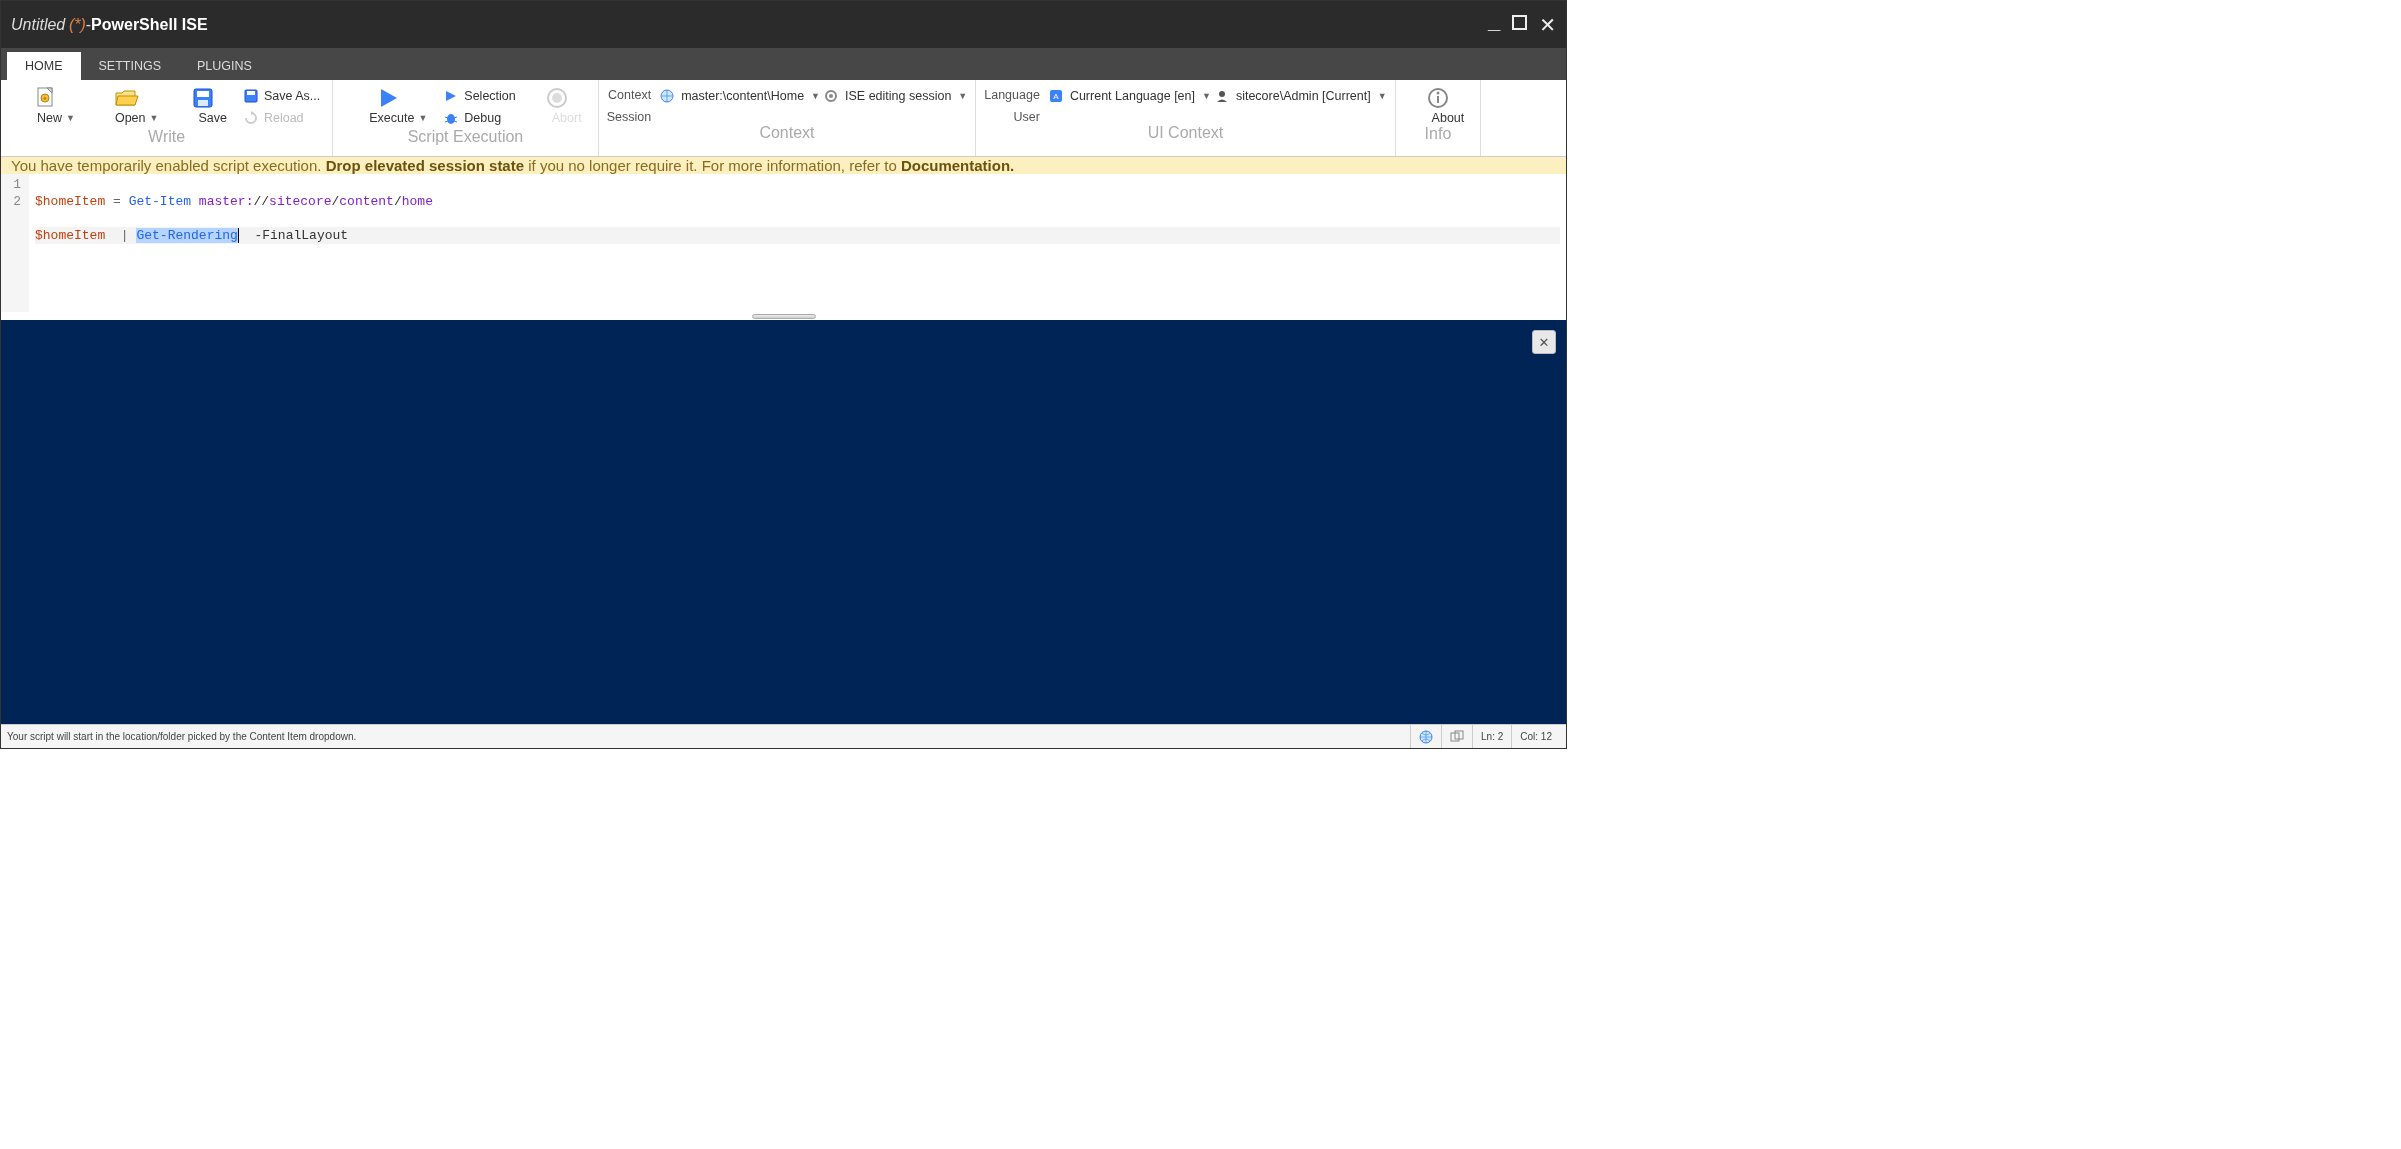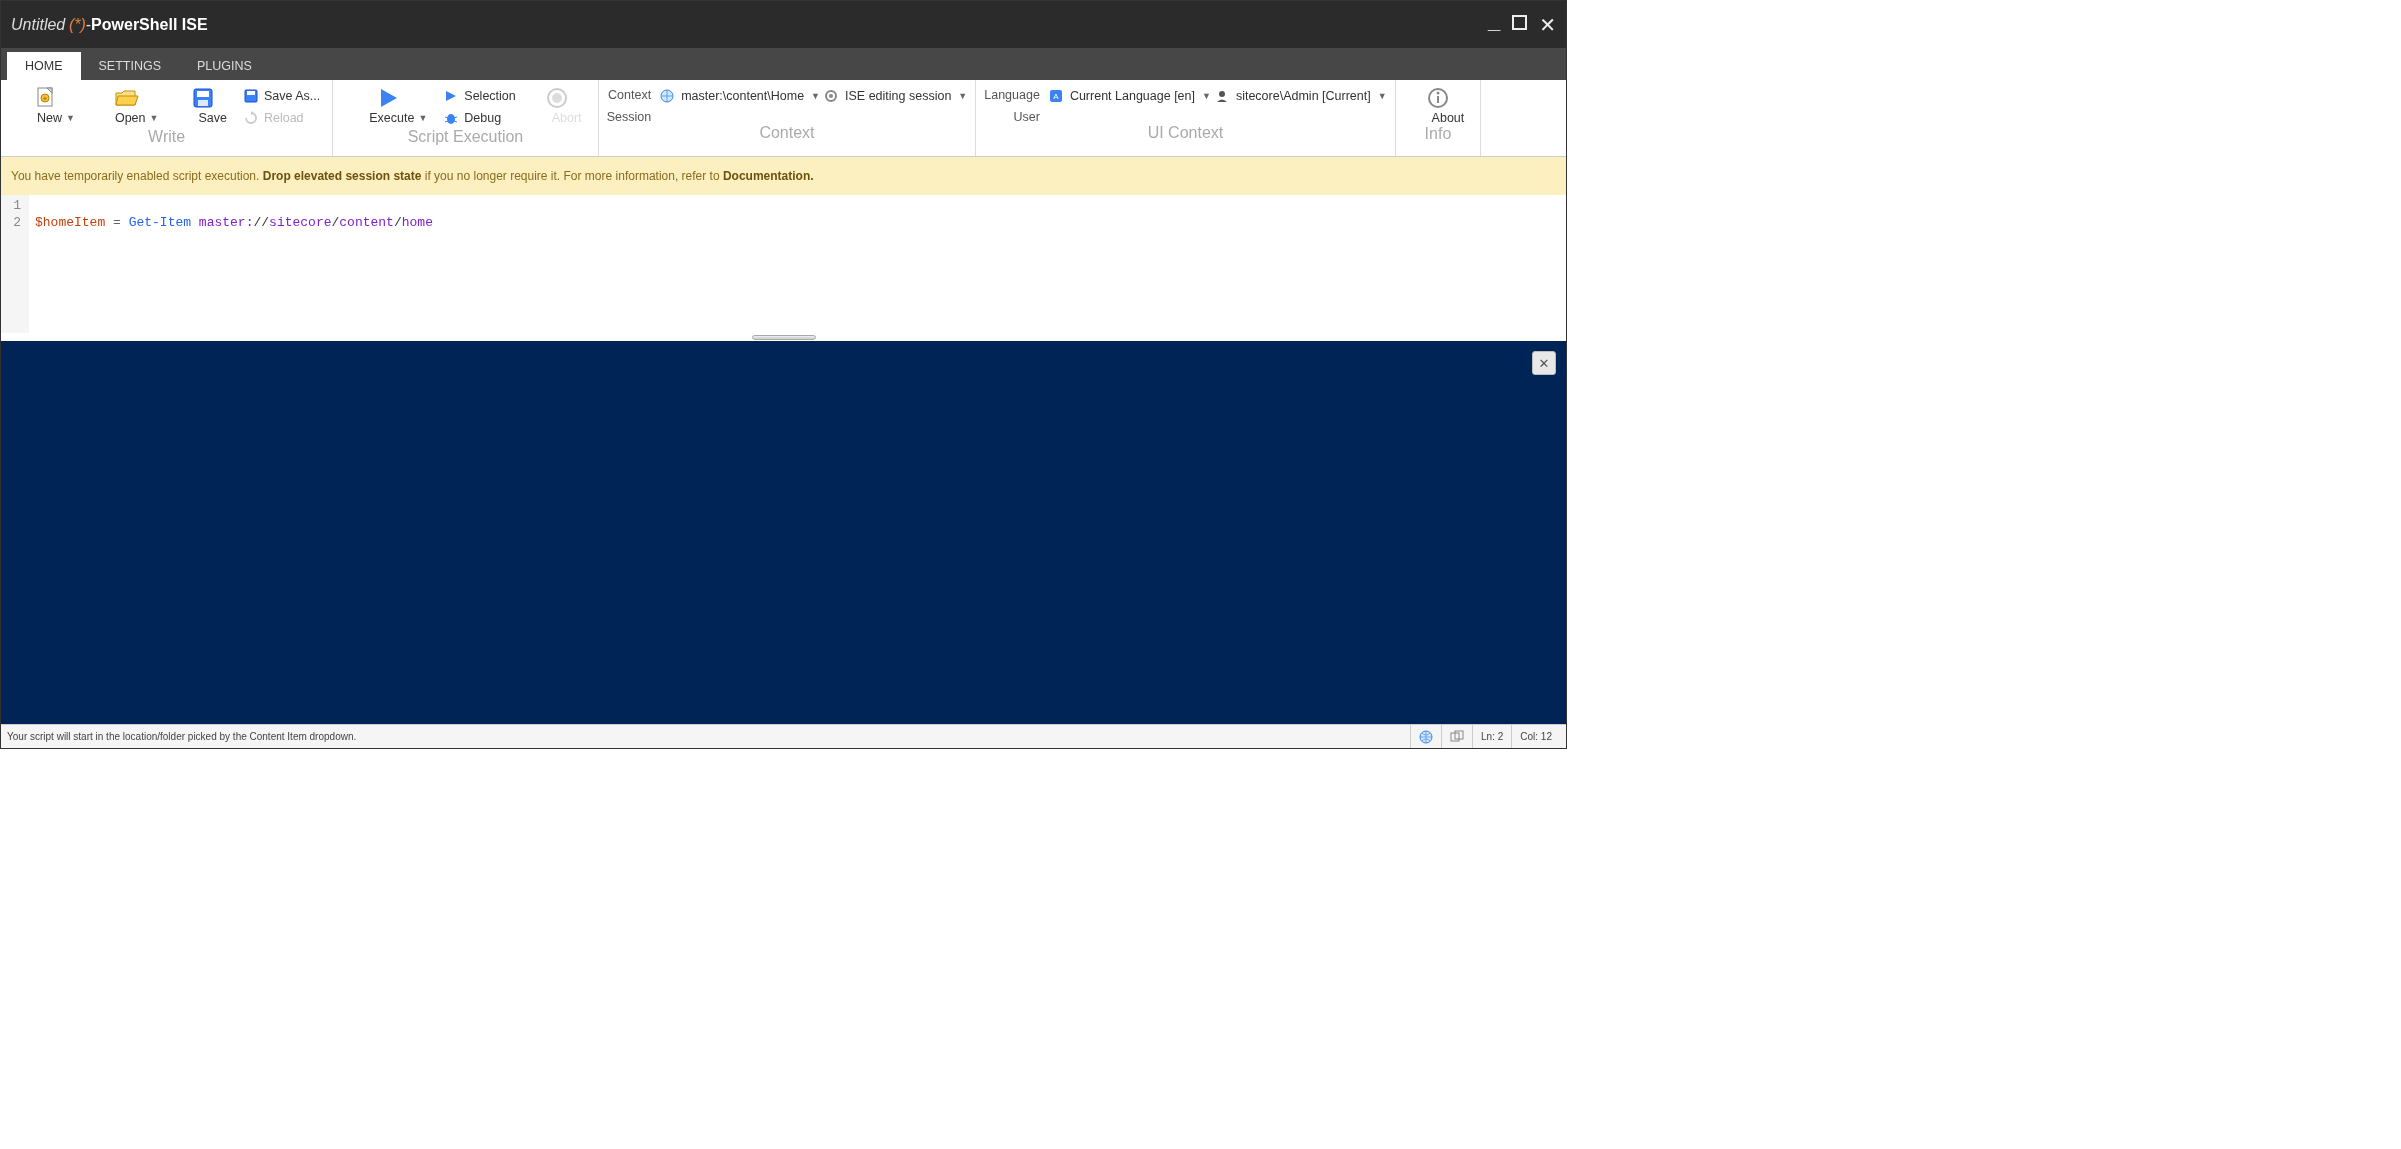--- a/index.html
+++ b/index.html
@@ -92,22 +92,22 @@
 }
 .rbtn-small.disabled { color: #bbb; }
 .rstack { display:flex; flex-direction:column; gap:2px; padding-top:4px; }
 .caret { font-size: 9px; color: #666; margin-left:1px; }
 .context-row { display:flex; align-items:center; gap:6px; font-size:12.5px; color:#333; padding:2px 0; }
 .context-label-col { display:flex; flex-direction:column; align-items:flex-end; gap:8px; padding-top:6px; padding-right:4px; font-size:12.5px; color:#555; }
 .context-val-col { display:flex; flex-direction:row; gap:3px; padding-top:4px; }
 .banner {
   background: #fcf0c0;
   color: #896c1e;
-  padding: 12px 10px;
-  font-size: 12px;
+  padding: 0 10px;
+  font-size: 15px;
 }
 .banner b { color: #6d520d; font-weight: 600; }
 .editor {
   display: flex;
   background: #fff;
   height: 138px;
   font-family: "Consolas", "Courier New", monospace;
   font-size: 13px;
 }
 .gutter {
@@ -407,20 +407,21 @@
   <span>You have temporarily enabled script execution. </span><b>Drop elevated session state</b><span> if you no longer require it. For more information, refer to </span><b>Documentation.</b>
 </div>
 
 <div class="editor">
   <div class="gutter">
     <div>1</div>
     <div>2</div>
   </div>
   <div class="code">
 <div class="line"><span class="tok-var">$homeItem</span><span class="tok-op"> = </span><span class="tok-cmd">Get-Item</span><span> </span><span class="tok-arg">master:</span><span class="tok-path">//</span><span class="tok-arg">sitecore</span><span class="tok-path">/</span><span class="tok-arg">content</span><span class="tok-path">/</span><span class="tok-arg">home</span></div>
+<div class="line active-line"><span class="tok-var">$homeItem</span><span class="tok-op">  | </span><span class="tok-cmd tok-sel cursor-bar">Get-Rendering</span><span>  </span><span class="tok-param">-FinalLayout</span></div>
   </div>
 </div>
 
 <div class="splitter">
   <div class="grip"></div>
 </div>
 
 <div class="output">
   <div class="close-out">
     <span>✕</span>

